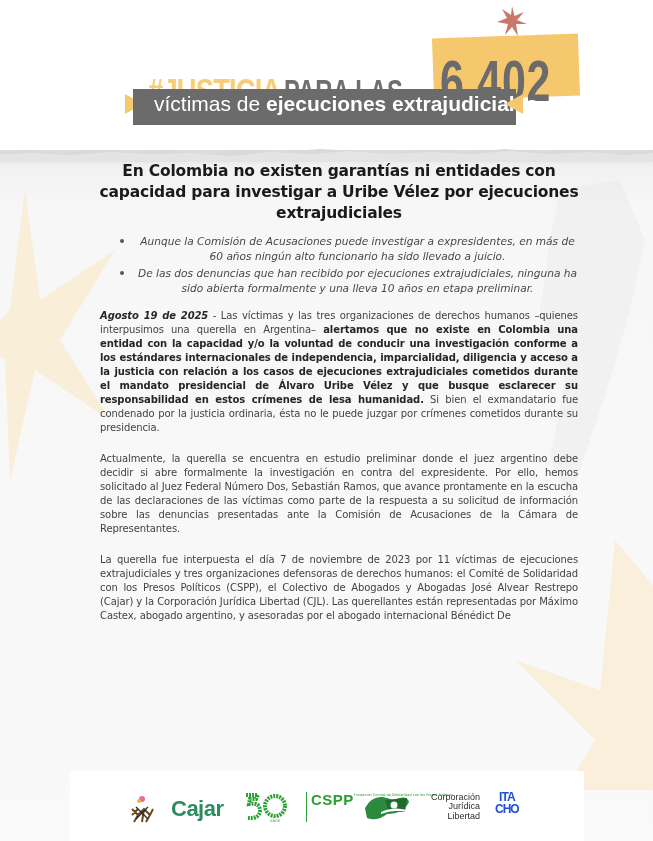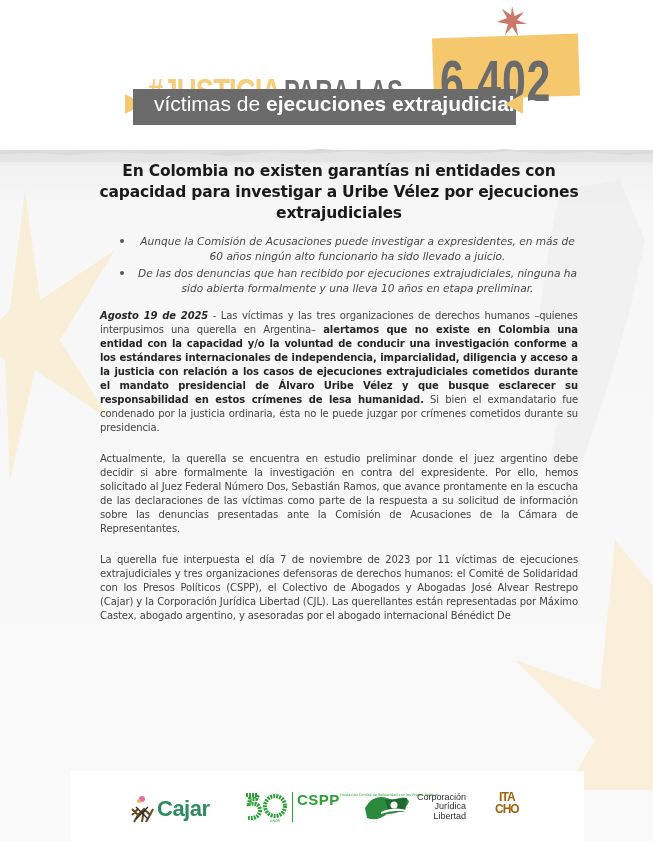--- a/index.html
+++ b/index.html
@@ -45,31 +45,31 @@
 
     .para { font-size: 10px; line-height: 14px; color: #434343; text-align: justify; letter-spacing: -0.1px; }
     .para b { color: #262626; }
     .p1 { margin-top: 14px; }
     .p2 { margin-top: 17px; }
     .p3 { margin-top: 17px; }
     .dateline { font-weight: bold; font-style: italic; color: #262626; }
 
     
     .logo-strip { position: absolute; left: 70px; top: 771px; width: 514px; height: 70px; background: #ffffff; }
-    .logo { position: absolute; display: flex; align-items: center; }
+    .logo { position: absolute; display: flex; align-items: center; gap: 14px; }
     .logo-cajar { left: 60px; top: 24px; }
     .cajar-text { font-family: "Liberation Sans", sans-serif; font-weight: bold; font-size: 22px; color: #2e8b60; margin-left: 3px; letter-spacing: -0.5px; }
     .logo-cspp { left: 172px; top: 21px; }
     .cspp-text { font-family: "Liberation Sans", sans-serif; font-weight: bold; font-size: 15px; color: #2aa034; letter-spacing: 0.5px; line-height: 1; }
     .cspp-sub { font-size: 3.5px; color: #2aa034; line-height: 1.1; margin-top: 2px; }
     .cspp-right { border-left: 1px solid #2aa034; padding-left: 4px; margin-left: 4px; height: 30px; display: flex; flex-direction: row; justify-content: center; }
     .logo-cjl { left: 293px; top: 21px; text-align: right; }
     .cjl-text { font-family: "Liberation Sans", sans-serif; font-size: 9px; line-height: 9.5px; color: #2c2c2c; margin-left: 6px; }
     .logo-itacho { left: 425px; top: 20px; }
-    .itacho-text { font-family: "Liberation Sans", sans-serif; font-weight: bold; font-size: 12px; line-height: 12px; color: #a16207; text-align: center; letter-spacing: -1px; }
+    .itacho-text { font-family: "Liberation Sans", sans-serif; font-weight: bold; font-size: 12px; line-height: 12px; color: #1d4ed8; text-align: center; letter-spacing: -1px; }
   </style>
 </head>
 <body>
 
 <div class="banner">
   <div class="headline-row">
     <div class="number-box"></div>
     <span class="hashtag">#JUSTICIA</span>
     <span class="para-las">PARA LAS</span>
     <span class="number">6.402</span>

